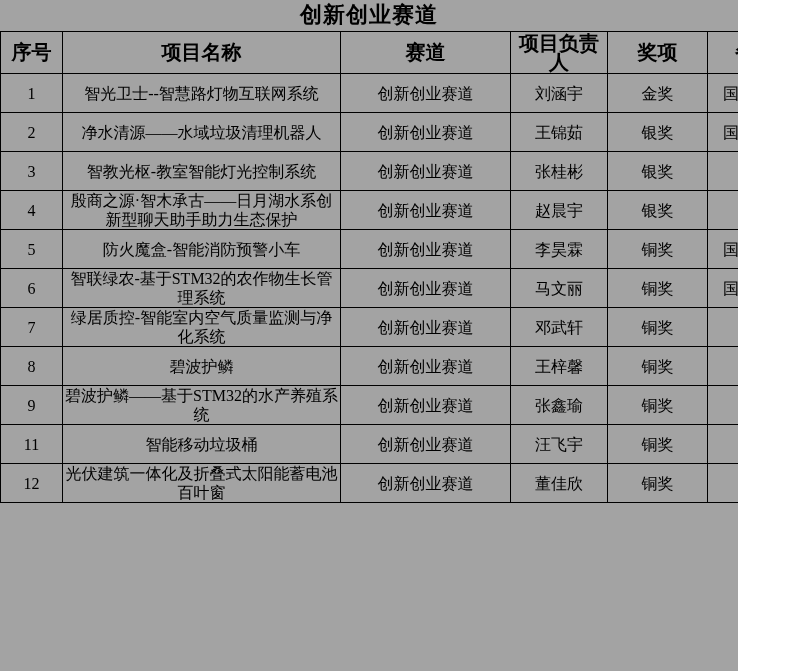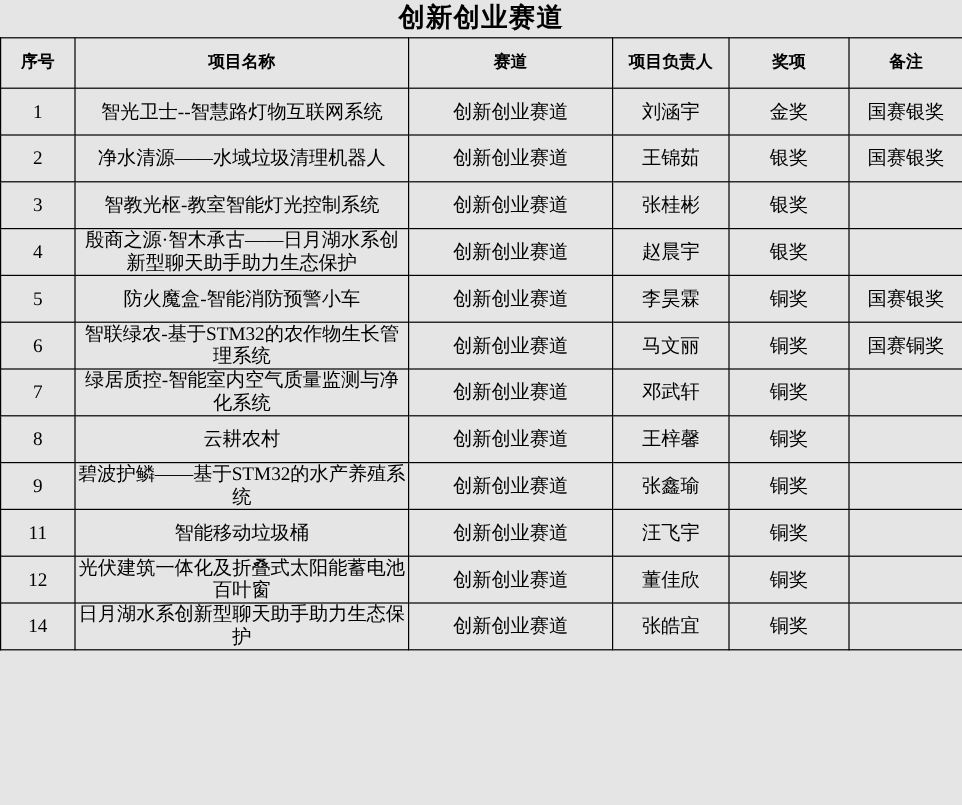--- a/index.html
+++ b/index.html
@@ -3,24 +3,24 @@
 <meta charset="utf-8">
 <style>
   html, body {
     margin: 0;
     padding: 0;
     background: #ffffff;
     font-family: "Liberation Serif", "DejaVu Serif", serif;
     color: #000000;
   }
   .page {
-    width: 802px;
+    width: 738px;
     height: 671px;
     overflow: hidden;
-    background: #e5e5e5;
+    background: #a3a3a3;
   }
   .page-title {
     margin: 0;
     height: 31px;
     line-height: 30px;
     text-align: center;
     font-size: 22px;
     font-weight: bold;
     letter-spacing: 1px;
   }
@@ -36,21 +36,21 @@
     vertical-align: middle;
     font-size: 16px;
     line-height: 19px;
     padding: 0 2px;
     overflow: hidden;
     word-break: break-all;
   }
   table.award-table th {
     height: 41px;
     font-weight: bold;
-    font-size: 14px;
+    font-size: 20px;
   }
   table.award-table td {
     height: 38px;
     font-weight: normal;
   }
   
   .page { position: relative; }
 </style>
 </head>
 <body>
@@ -129,21 +129,21 @@
         <tr>
           <td>7</td>
           <td>绿居质控-智能室内空气质量监测与净化系统</td>
           <td>创新创业赛道</td>
           <td>邓武轩</td>
           <td>铜奖</td>
           <td></td>
         </tr>
         <tr>
           <td>8</td>
-          <td>云耕农村</td>
+          <td>碧波护鳞</td>
           <td>创新创业赛道</td>
           <td>王梓馨</td>
           <td>铜奖</td>
           <td></td>
         </tr>
         <tr>
           <td>9</td>
           <td>碧波护鳞——基于STM32的水产养殖系统</td>
           <td>创新创业赛道</td>
           <td>张鑫瑜</td>
@@ -159,23 +159,15 @@
           <td></td>
         </tr>
         <tr>
           <td>12</td>
           <td>光伏建筑一体化及折叠式太阳能蓄电池百叶窗</td>
           <td>创新创业赛道</td>
           <td>董佳欣</td>
           <td>铜奖</td>
           <td></td>
         </tr>
-        <tr>
-          <td>14</td>
-          <td>日月湖水系创新型聊天助手助力生态保护</td>
-          <td>创新创业赛道</td>
-          <td>张皓宜</td>
-          <td>铜奖</td>
-          <td></td>
-        </tr>
       </tbody>
   </table>
 </div>
 
 </body></html>

